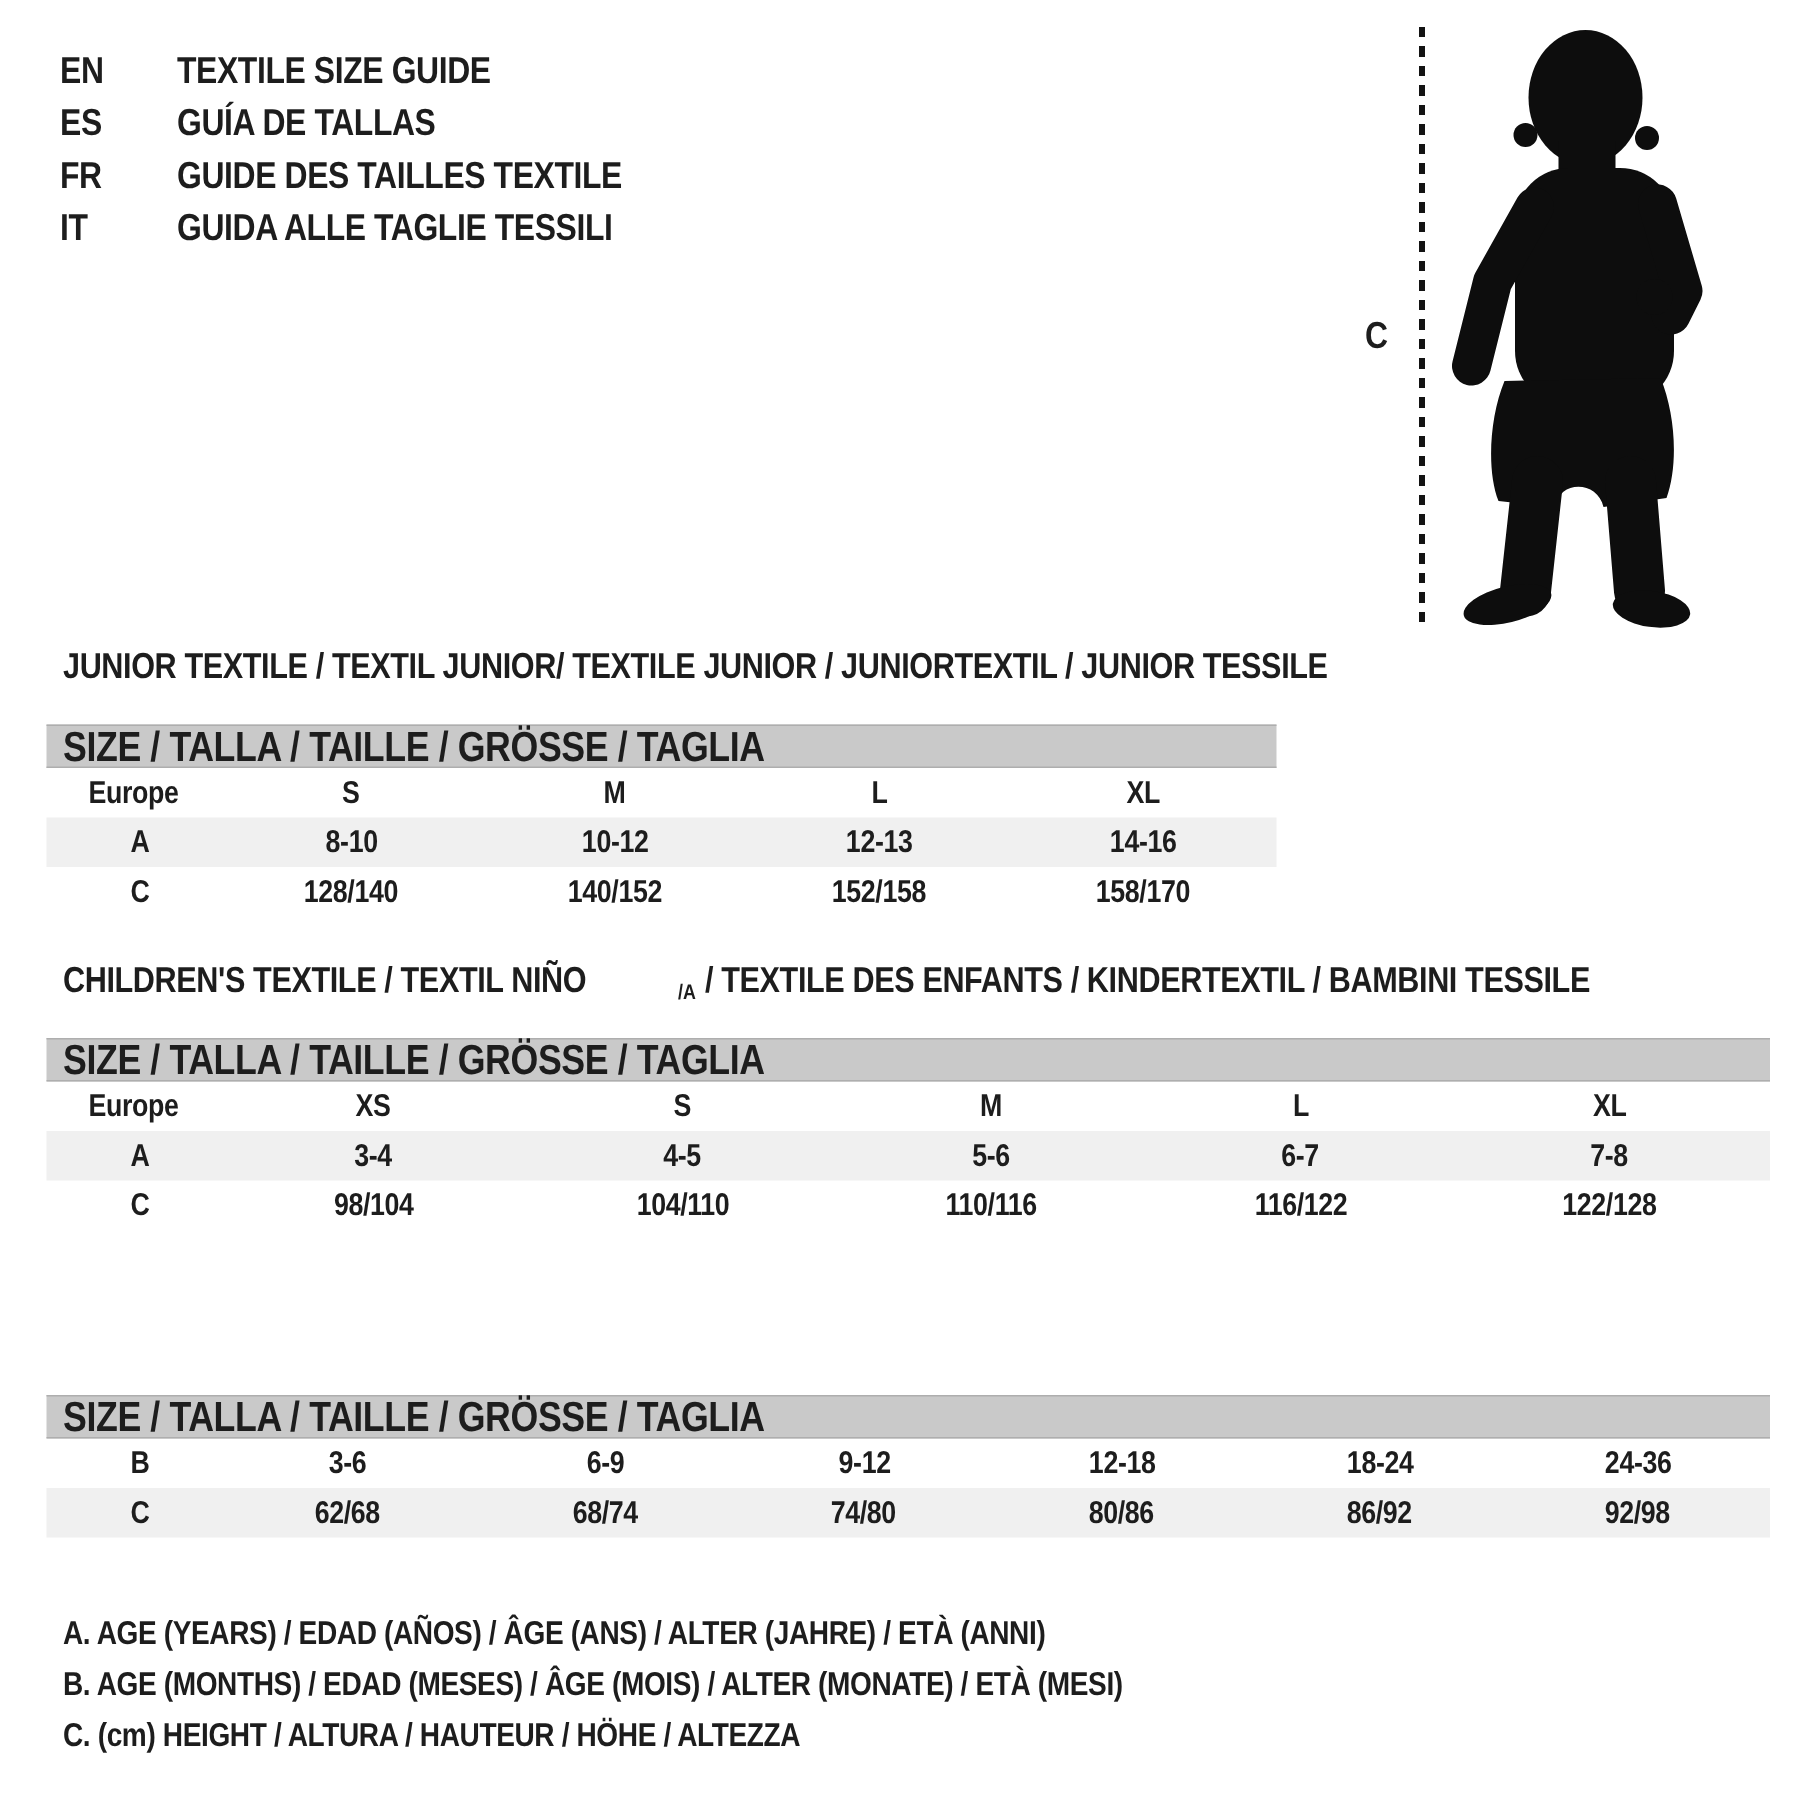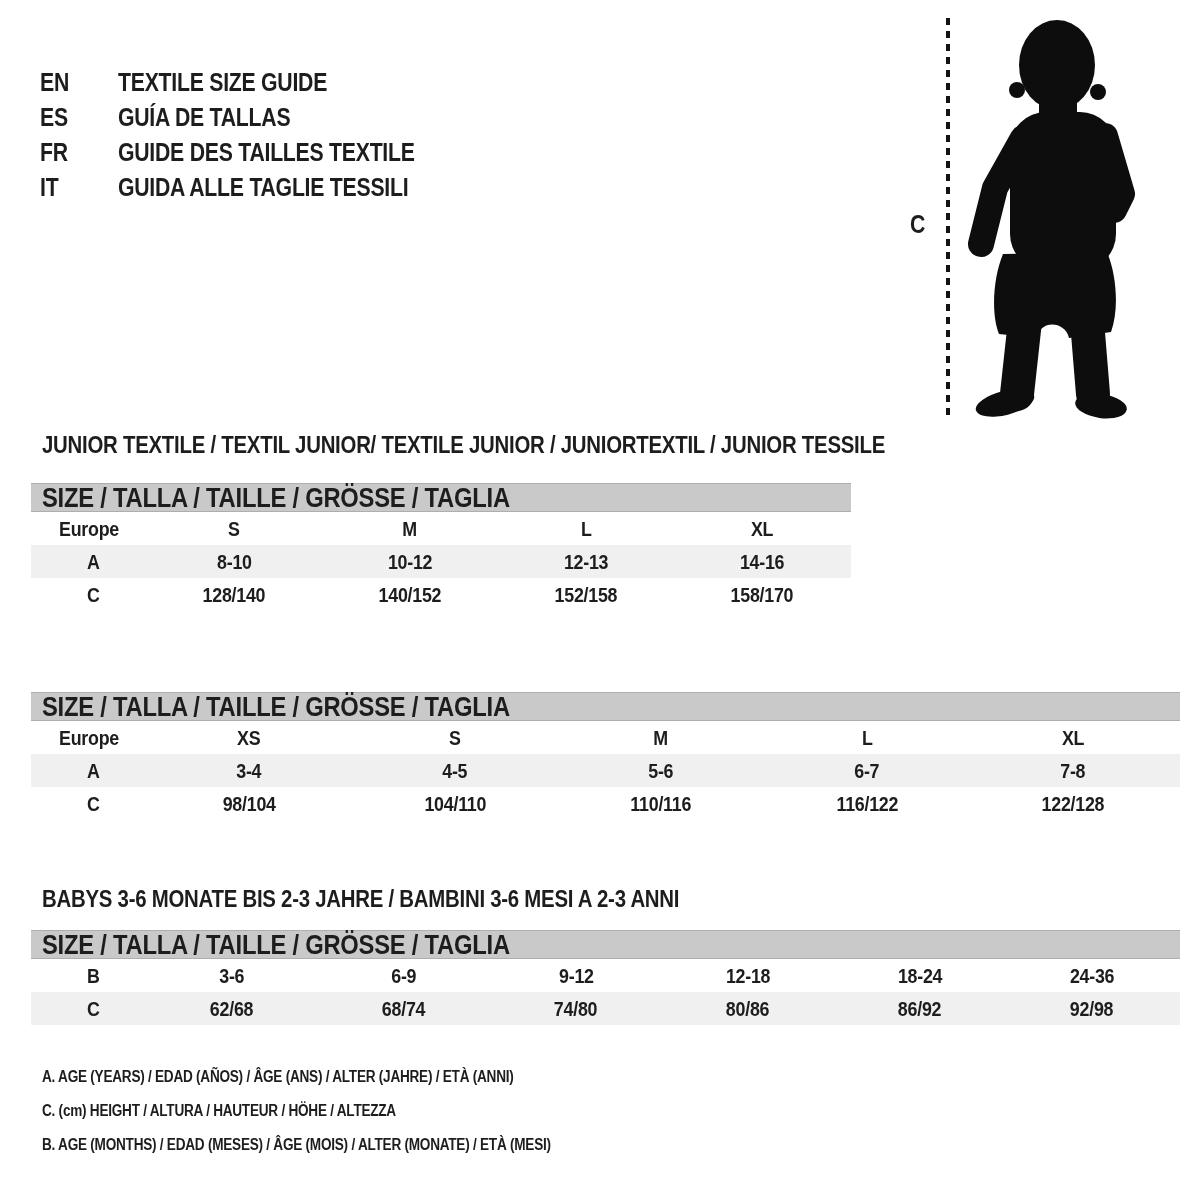--- a/index.html
+++ b/index.html
@@ -26,21 +26,21 @@
     display:inline-block;
     transform:scaleX(.85);
     transform-origin:0 50%;
     white-space:nowrap;
     font-weight:700;
     letter-spacing:-.3px;
   }
   .t-cell .cond{transform-origin:50% 50%;}
 
   
-  .lang-header{position:absolute;left:40px;top:30px;margin-top:35px;}
+  .lang-header{position:absolute;left:40px;top:30px;}
   .lang-row{display:flex;height:35px;align-items:center;font-size:25px;}
   .lang-code{width:78px;flex:0 0 78px;}
   
   .measure-line{
     position:absolute;left:946px;top:18px;width:4px;height:397px;
     background:repeating-linear-gradient(to bottom,#131313 0px,#131313 7px,transparent 7px,transparent 13px);
   }
   .measure-label{position:absolute;left:910px;top:210px;font-size:25px;font-weight:700;}
   .baby-figure{position:absolute;left:965px;top:16px;width:175px;height:405px;}
 
@@ -70,21 +70,21 @@
   .junior-table .t-cell{width:176px;}
   .children-table{width:1149px;}
   .children-table .t-label{width:115px;}
   .children-table .t-cell{width:206px;}
   .babies-table{width:1149px;}
   .babies-table .t-label{width:115px;}
   .babies-table .t-cell{width:172px;}
 
   
   .legend{position:absolute;left:42px;top:1068px;}
-  .legend-line{height:34px;display:flex;align-items:flex-start;font-size:16px;}
+  .legend-line{height:34px;display:flex;align-items:flex-end;font-size:22px;}
 </style>
 </head>
 <body>
 
 <div class="page">
 
   <div class="lang-header">
     <div class="lang-row">
       <span class="lang-code"><span class="cond">EN</span></span>
       <span class="cond">TEXTILE SIZE GUIDE</span>
@@ -146,20 +146,23 @@
     </div>
     <div class="t-row">
       <span class="t-label"><span class="cond">C</span></span>
       <span class="t-cell"><span class="cond">128/140</span></span>
       <span class="t-cell"><span class="cond">140/152</span></span>
       <span class="t-cell"><span class="cond">152/158</span></span>
       <span class="t-cell"><span class="cond">158/170</span></span>
     </div>
   </div>
 
+  <div class="section-title" style="top:640px;">
+    <span class="cond">CHILDREN'S TEXTILE / TEXTIL NIÑO</span><span class="title-sub">/A</span><span class="cond title-rest">/ TEXTILE DES ENFANTS / KINDERTEXTIL / BAMBINI TESSILE</span>
+  </div>
   <div class="size-table children-table" style="top:692px;">
     <div class="table-header">
       <span class="cond">SIZE / TALLA / TAILLE / GRÖSSE / TAGLIA</span>
     </div>
     <div class="t-row">
       <span class="t-label"><span class="cond">Europe</span></span>
       <span class="t-cell"><span class="cond">XS</span></span>
       <span class="t-cell"><span class="cond">S</span></span>
       <span class="t-cell"><span class="cond">M</span></span>
       <span class="t-cell"><span class="cond">L</span></span>
@@ -176,23 +179,20 @@
     <div class="t-row">
       <span class="t-label"><span class="cond">C</span></span>
       <span class="t-cell"><span class="cond">98/104</span></span>
       <span class="t-cell"><span class="cond">104/110</span></span>
       <span class="t-cell"><span class="cond">110/116</span></span>
       <span class="t-cell"><span class="cond">116/122</span></span>
       <span class="t-cell"><span class="cond">122/128</span></span>
     </div>
   </div>
 
-  <div class="section-title" style="top:885px;">
-    <span class="cond">BABYS 3-6 MONATE BIS 2-3 JAHRE / BAMBINI 3-6 MESI A 2-3 ANNI</span>
-  </div>
   <div class="size-table babies-table" style="top:930px;">
     <div class="table-header">
       <span class="cond">SIZE / TALLA / TAILLE / GRÖSSE / TAGLIA</span>
     </div>
     <div class="t-row">
       <span class="t-label"><span class="cond">B</span></span>
       <span class="t-cell"><span class="cond">3-6</span></span>
       <span class="t-cell"><span class="cond">6-9</span></span>
       <span class="t-cell"><span class="cond">9-12</span></span>
       <span class="t-cell"><span class="cond">12-18</span></span>
@@ -208,20 +208,20 @@
       <span class="t-cell"><span class="cond">86/92</span></span>
       <span class="t-cell"><span class="cond">92/98</span></span>
     </div>
   </div>
 
   <div class="legend">
     <div class="legend-line">
         <span class="cond">A. AGE (YEARS) / EDAD (AÑOS) / ÂGE (ANS) / ALTER (JAHRE) / ETÀ (ANNI)</span>
       </div>
     <div class="legend-line">
+        <span class="cond">B. AGE (MONTHS) / EDAD (MESES) / ÂGE (MOIS) / ALTER (MONATE) / ETÀ (MESI)</span>
+      </div>
+    <div class="legend-line">
         <span class="cond">C. (cm) HEIGHT / ALTURA / HAUTEUR / HÖHE / ALTEZZA</span>
       </div>
-    <div class="legend-line">
-        <span class="cond">B. AGE (MONTHS) / EDAD (MESES) / ÂGE (MOIS) / ALTER (MONATE) / ETÀ (MESI)</span>
-      </div>
   </div>
 
 </div>
 
 </body></html>

